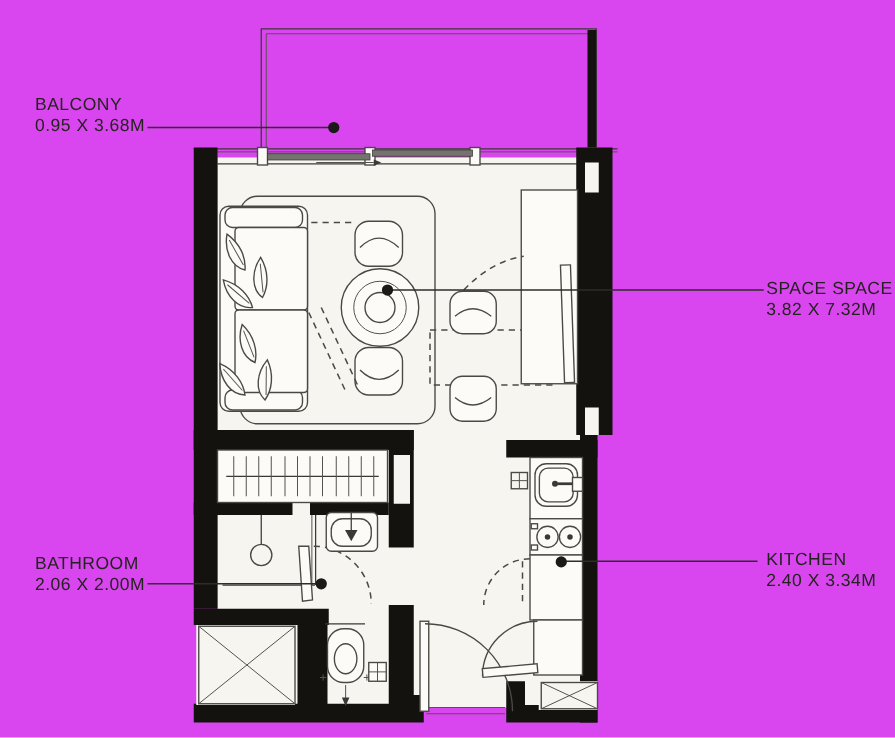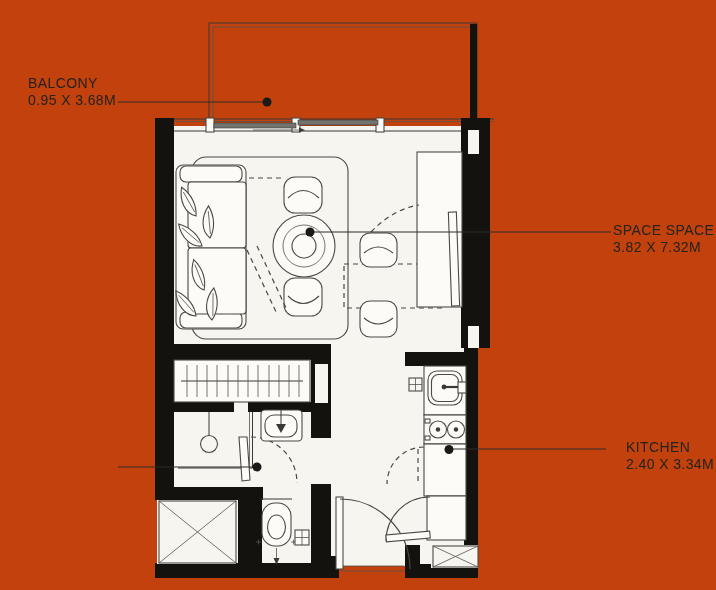--- a/index.html
+++ b/index.html
@@ -1,19 +1,19 @@
 <!DOCTYPE html>
 <html><head>
 <meta charset="utf-8">
 <style>
   html,body{margin:0;padding:0;background:#f3f1ec;}
   .stage{
     position:relative;
     width:716px;height:590px;
-    background:#c2410c;
+    background:#d946ef;
     font-family:"Liberation Sans", sans-serif;
     overflow:hidden;
   }
   .plan-svg{position:absolute;left:0;top:0;}
   .room-label{
     position:absolute;
     color:#24231f;
     font-size:14px;
     line-height:17px;
     letter-spacing:0.4px;
@@ -288,19 +288,23 @@
   <div class="room-label" style="left:28px;top:75px">
     <span class="room-name">BALCONY</span>
     <span class="room-dims">0.95 X 3.68M</span>
   </div>
 
   <div class="room-label" style="left:613px;top:222px">
     <span class="room-name">SPACE SPACE</span>
     <span class="room-dims">3.82 X 7.32M</span>
   </div>
 
-
-  <div class="room-label" style="left:626px;top:439px">
+  <div class="room-label" style="left:28px;top:442px">
+    <span class="room-name">BATHROOM</span>
+    <span class="room-dims">2.06 X 2.00M</span>
+  </div>
+
+  <div class="room-label" style="left:613px;top:439px">
     <span class="room-name">KITCHEN</span>
     <span class="room-dims">2.40 X 3.34M</span>
   </div>
 
 </div>
 
 </body></html>

